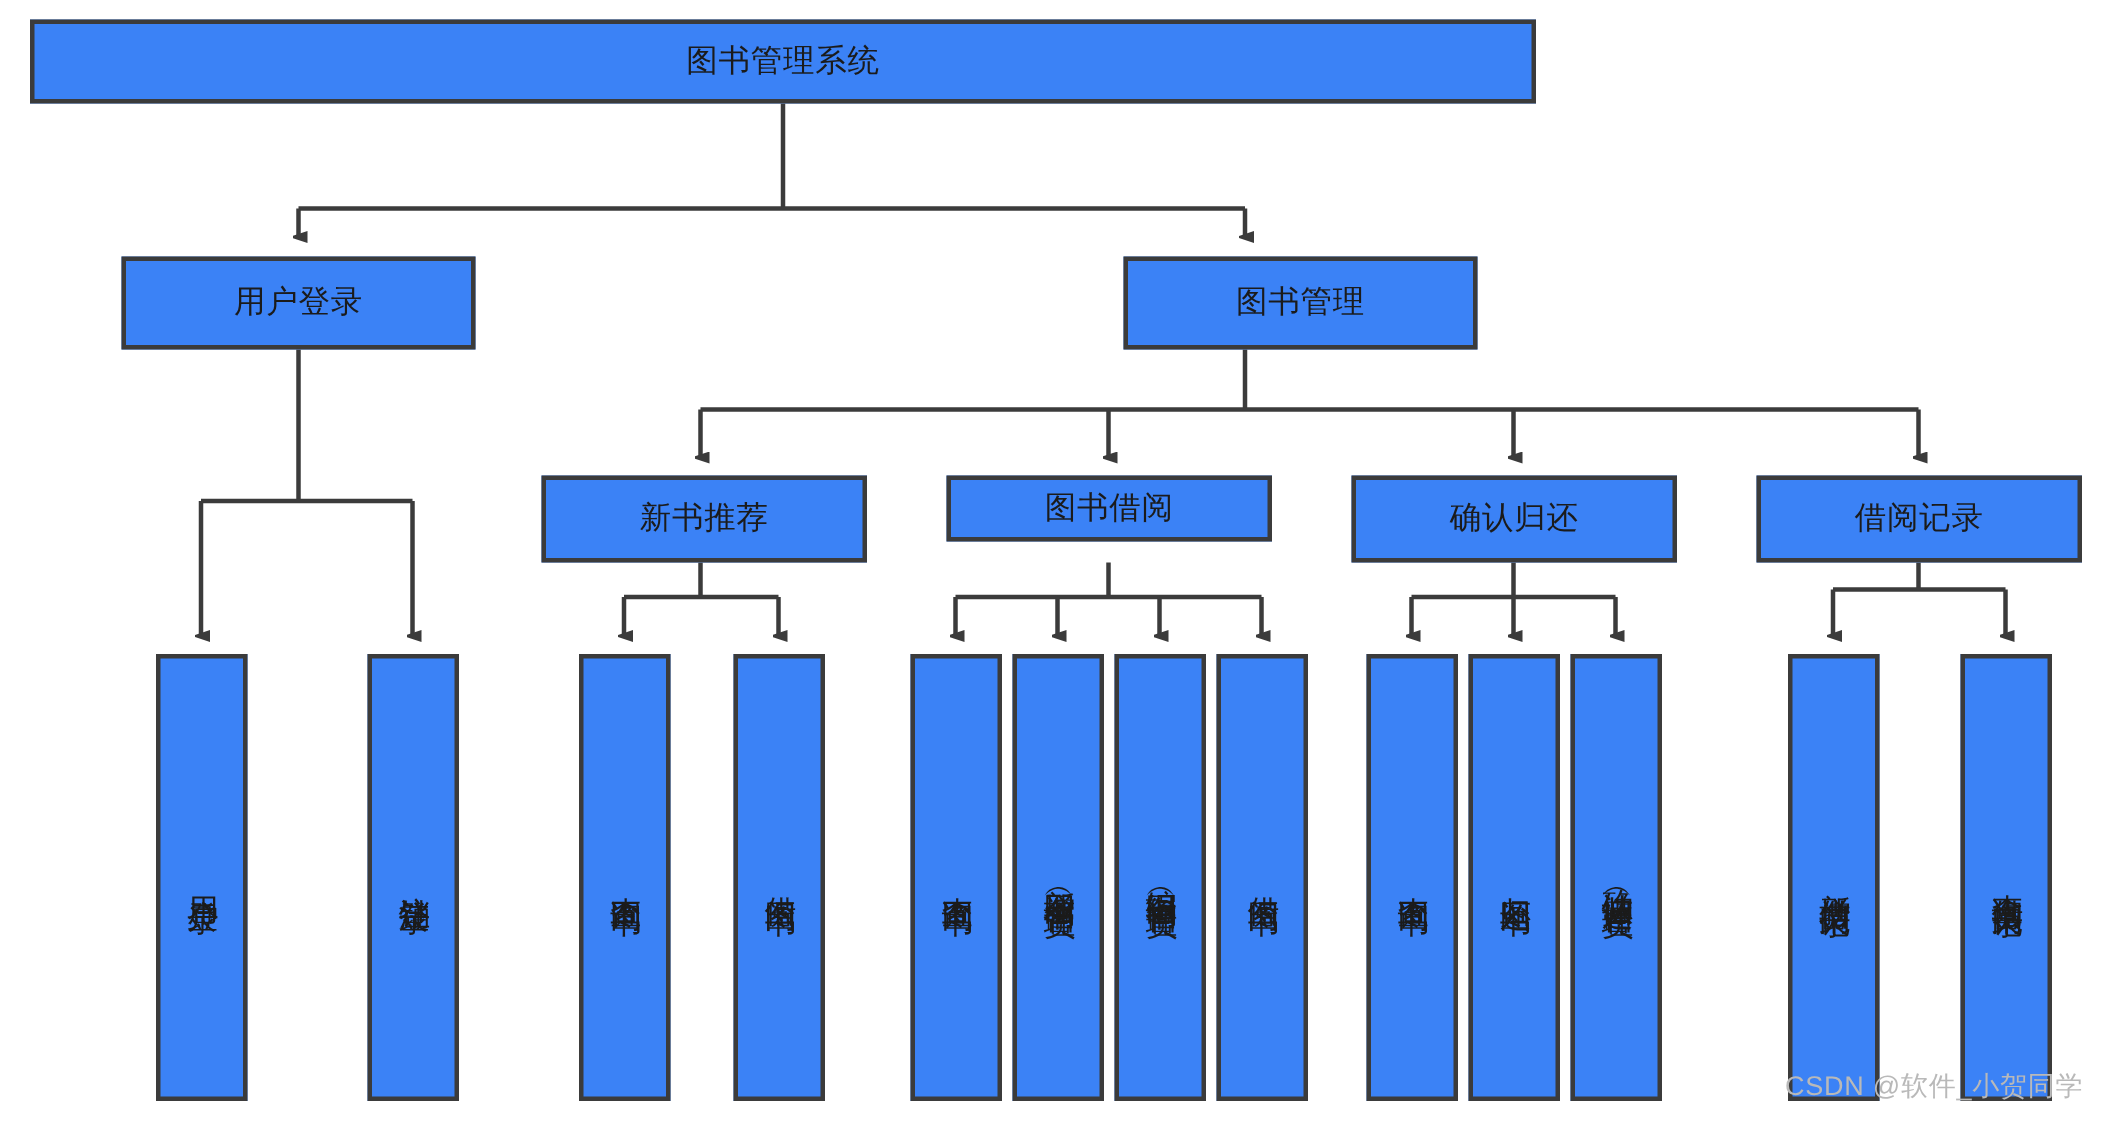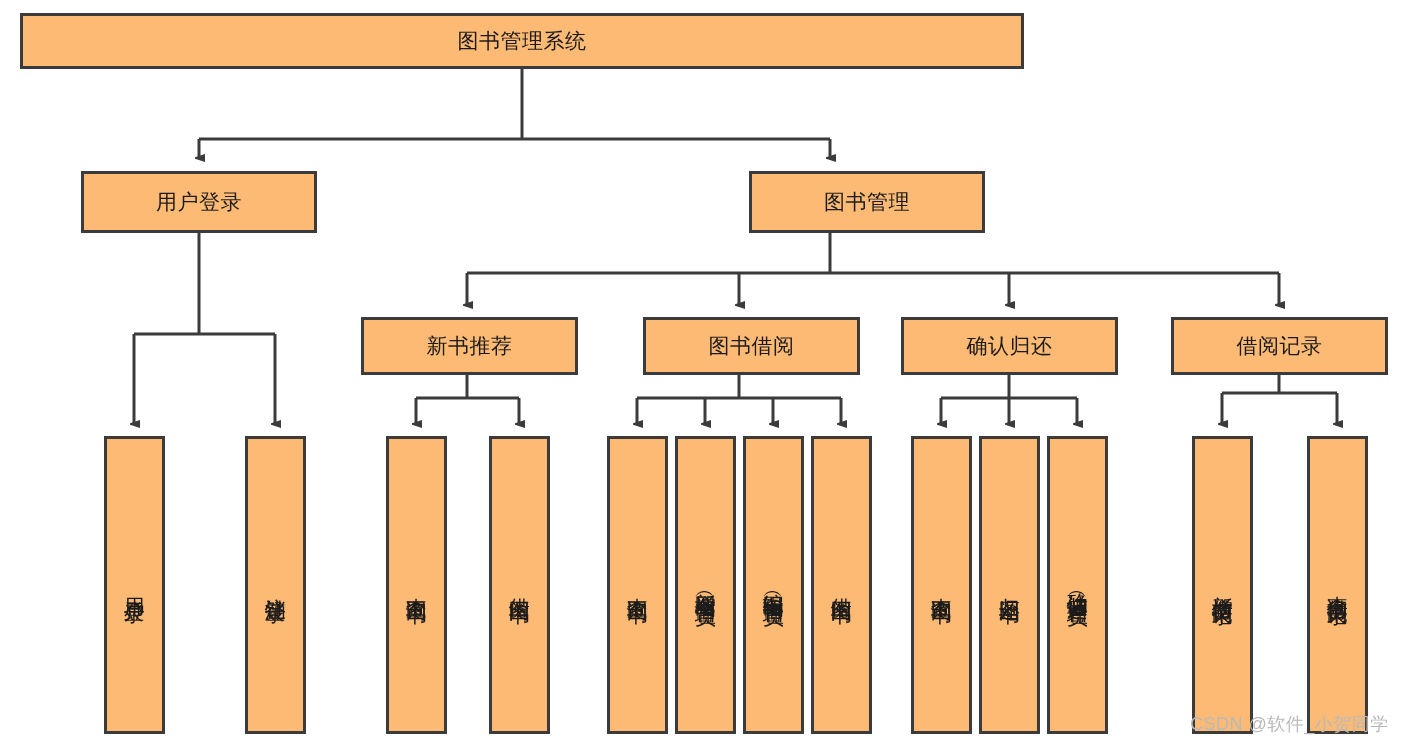--- a/index.html
+++ b/index.html
@@ -21,21 +21,21 @@
     position: absolute;
     left: 0;
     top: 0;
     width: 1405px;
     height: 747px;
     pointer-events: none;
   }
   .node {
     position: absolute;
     box-sizing: border-box;
-    background: #fdba74;
+    background: #3b82f6;
     border: 3px solid #3b3b3b;
     display: flex;
     align-items: center;
     justify-content: center;
     color: #1b1b1b;
   }
   .node .label {
     font-size: 21px;
     line-height: 1.15;
     letter-spacing: 0.5px;
@@ -124,21 +124,21 @@
   <div class="node" style="left:81px; top:171px; width:236px; height:62px;">
     <span class="label">用户登录</span>
   </div>
   <div class="node" style="left:711px; top:171px; width:236px; height:62px;margin-left:38px;">
     <span class="label">图书管理</span>
   </div>
 
   <div class="node" style="left:361px; top:317px; width:217px; height:58px;">
     <span class="label">新书推荐</span>
   </div>
-  <div class="node" style="left:631px; top:317px; width:217px; height:58px;margin-left:12px;">
+  <div class="node" style="left:631px; top:317px; width:217px; height:44px;">
     <span class="label">图书借阅</span>
   </div>
   <div class="node" style="left:901px; top:317px; width:217px; height:58px;">
     <span class="label">确认归还</span>
   </div>
   <div class="node" style="left:1171px; top:317px; width:217px; height:58px;">
     <span class="label">借阅记录</span>
   </div>
 
   <div class="node vertical" style="left:104px; top:436px; width:61px; height:298px;">

